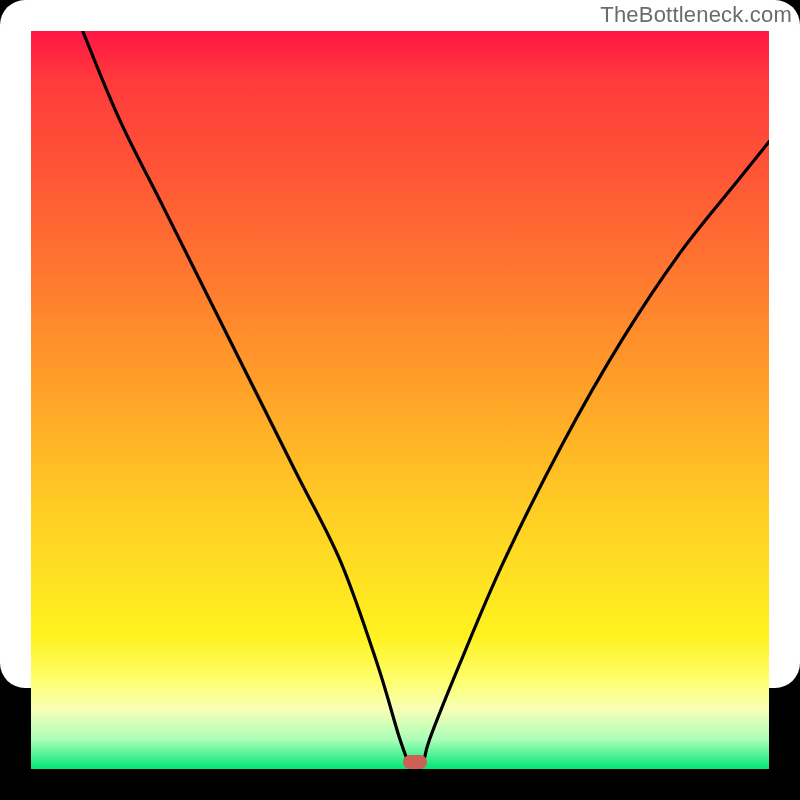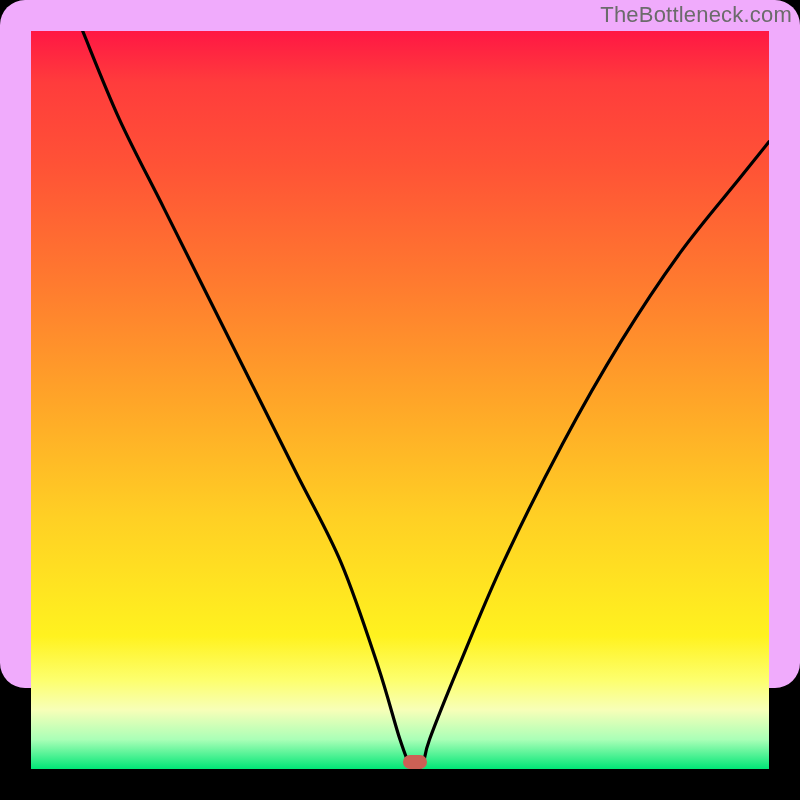--- a/index.html
+++ b/index.html
@@ -8,21 +8,21 @@
     width: 800px;
     height: 800px;
     background: #000;
     overflow: hidden;
     font-family: Arial, Helvetica, sans-serif;
   }
   .frame {
     position: relative;
     width: 800px;
     height: 688px;
-    background: #f0abfc;
+    background: #ffffff;
     border-radius: 25px;
   }
   .watermark {
     position: absolute;
     top: 2px;
     right: 8px;
     color: #6b6b6b;
     font-size: 22px;
     font-weight: 500;
     letter-spacing: 0.2px;

